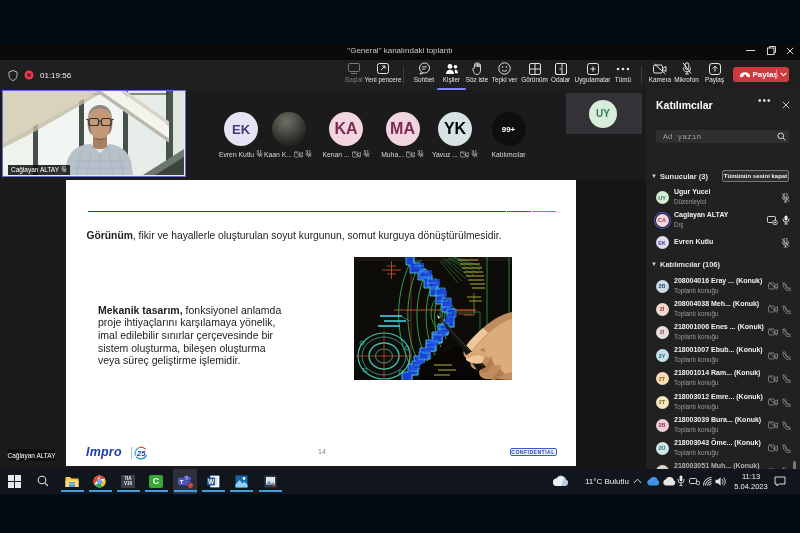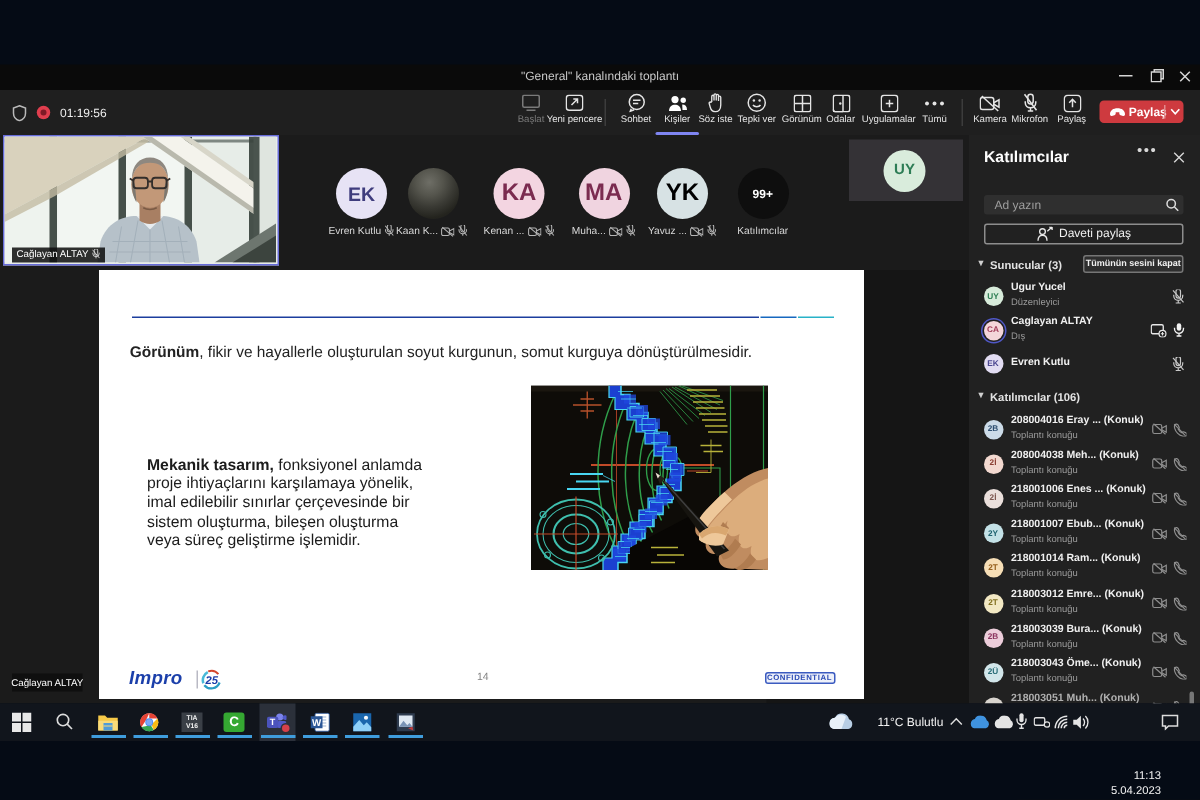--- a/index.html
+++ b/index.html
@@ -461,35 +461,27 @@
   </div>
 
   <div class="abs" id="panel">
     <div class="abs" style="left:10px; top:9px; font-size:10.5px; font-weight:bold; color:#fdfdfd;">Katılımcılar</div>
     <div class="abs" style="left:112px; top:5px; font-size:10px; color:#d8d8d8; letter-spacing:1px;">•••</div>
     <svg class="abs" style="left:136px; top:11px;" width="8" height="8" viewBox="0 0 8 8">
         <path d="M0.8 0.8 L7.2 7.2 M7.2 0.8 L0.8 7.2" stroke="#d8d8d8" stroke-width="0.9"></path>
       </svg>
 
     <div class="abs" style="left:10px; top:39.5px; width:133px; height:13px; background:#2f2f2f; border-radius:2px;">
-      <span class="abs" style="left:7px; top:2.5px; font-size:8px; color:#9f9f9f;">Ad yazın</span>
+      <span class="abs" style="left:7px; top:2.5px; font-size:8px; color:#9f9f9f;font-family:Liberation Mono, monospace;">Ad yazın</span>
       <svg class="abs" style="left:121px; top:2.5px;" width="9" height="9" viewBox="0 0 9 9">
           <circle cx="3.8" cy="3.8" r="2.8" fill="none" stroke="#dcdcdc" stroke-width="1"></circle>
           <path d="M6 6 L8.5 8.5" stroke="#dcdcdc" stroke-width="1"></path>
         </svg>
     </div>
 
-    <div class="abs" style="left:10px; top:58.5px; width:133px; height:14.5px; border:1px solid #8d8d8d; border-radius:2px; display:flex; align-items:center; justify-content:center; gap:4px;">
-      <svg width="11" height="10" viewBox="0 0 11 10">
-          <circle cx="4" cy="3.4" r="1.9" fill="none" stroke="#e8e8e8" stroke-width="0.9"></circle>
-          <path d="M1 9.5 C1 6.8 2.4 5.8 4 5.8 C5.6 5.8 7 6.8 7 9.5" fill="none" stroke="#e8e8e8" stroke-width="0.9"></path>
-          <path d="M7.2 3.2 L10.4 0.4 M10.4 0.4 V2.4 M10.4 0.4 H8.4" stroke="#e8e8e8" stroke-width="0.9" fill="none"></path>
-        </svg>
-      <span style="font-size:8px; color:#f0f0f0;">Daveti paylaş</span>
-    </div>
 
     <div class="abs" style="left:5px; top:83px; font-size:6px; color:#cfcfcf;">▼</div>
     <div class="abs" style="left:14px; top:82px; font-size:7.5px; font-weight:bold; color:#e2e2e2;">Sunucular (3)</div>
     <div class="abs" style="left:76px; top:79.5px; width:67px; height:12.5px; background:#2e2e2e; border:1px solid #767676; border-radius:2px; display:flex; align-items:center; justify-content:center;">
       <span style="font-size:6px; font-weight:bold; color:#f0f0f0; white-space:nowrap;">Tümünün sesini kapat</span>
     </div>
     <div class="pav" style="left:9.5px; top:101.0px; background:#d7ebda; color:#2c7d52;">UY</div>
     <div class="prow-name abs" style="left:28px; top:98.0px; font-weight:bold;">Ugur Yucel</div>
     <div class="prow-sub abs" style="left:28px; top:108.0px;">Düzenleyici</div>
     <svg class="abs" style="left:135px; top:102.5px;" width="9" height="10" viewBox="0 0 9 10">
@@ -715,18 +707,18 @@
         <rect x="0.5" y="2.5" width="7" height="5" rx="1" fill="none" stroke="#e4e4e4" stroke-width="0.9"></rect>
         <circle cx="9" cy="7" r="1.8" fill="#12161c" stroke="#e4e4e4" stroke-width="0.8"></circle>
       </svg>
     <svg class="abs" style="left:702px; top:475.5px;" width="11" height="11" viewBox="0 0 11 11">
         <path d="M1.5 9.5 A8 8 0 0 1 9.5 1.5 M3.5 9.5 A6 6 0 0 1 9.5 3.5 M5.5 9.5 A4 4 0 0 1 9.5 5.5 M7.5 9.5 A2 2 0 0 1 9.5 7.5" fill="none" stroke="#e4e4e4" stroke-width="1"></path>
       </svg>
     <svg class="abs" style="left:715px; top:475.5px;" width="12" height="11" viewBox="0 0 12 11">
         <path d="M0.5 3.8 H2.8 L5.6 1.2 V9.8 L2.8 7.2 H0.5 Z" fill="#e4e4e4"></path>
         <path d="M7 3 A3.5 3.5 0 0 1 7 8 M8.6 1.4 A5.8 5.8 0 0 1 8.6 9.6" fill="none" stroke="#e4e4e4" stroke-width="0.9"></path>
       </svg>
-    <div class="abs" style="left:728px; top:471.5px; width:46px; text-align:right; font-size:7.5px; color:#f2f2f2; line-height:10px;margin-top:40px;">11:13<br>5.04.2023</div>
+    <div class="abs" style="left:728px; top:471.5px; width:46px; text-align:center; font-size:7.5px; color:#f2f2f2; line-height:10px;">11:13<br>5.04.2023</div>
     <svg class="abs" style="left:774px; top:476px;" width="12" height="11" viewBox="0 0 12 11">
         <path d="M1 1 H11 V8 H5 L3 10 V8 H1 Z" fill="none" stroke="#dcdcdc" stroke-width="1"></path>
       </svg>
   </div>
 </div>
 
 </body></html>

